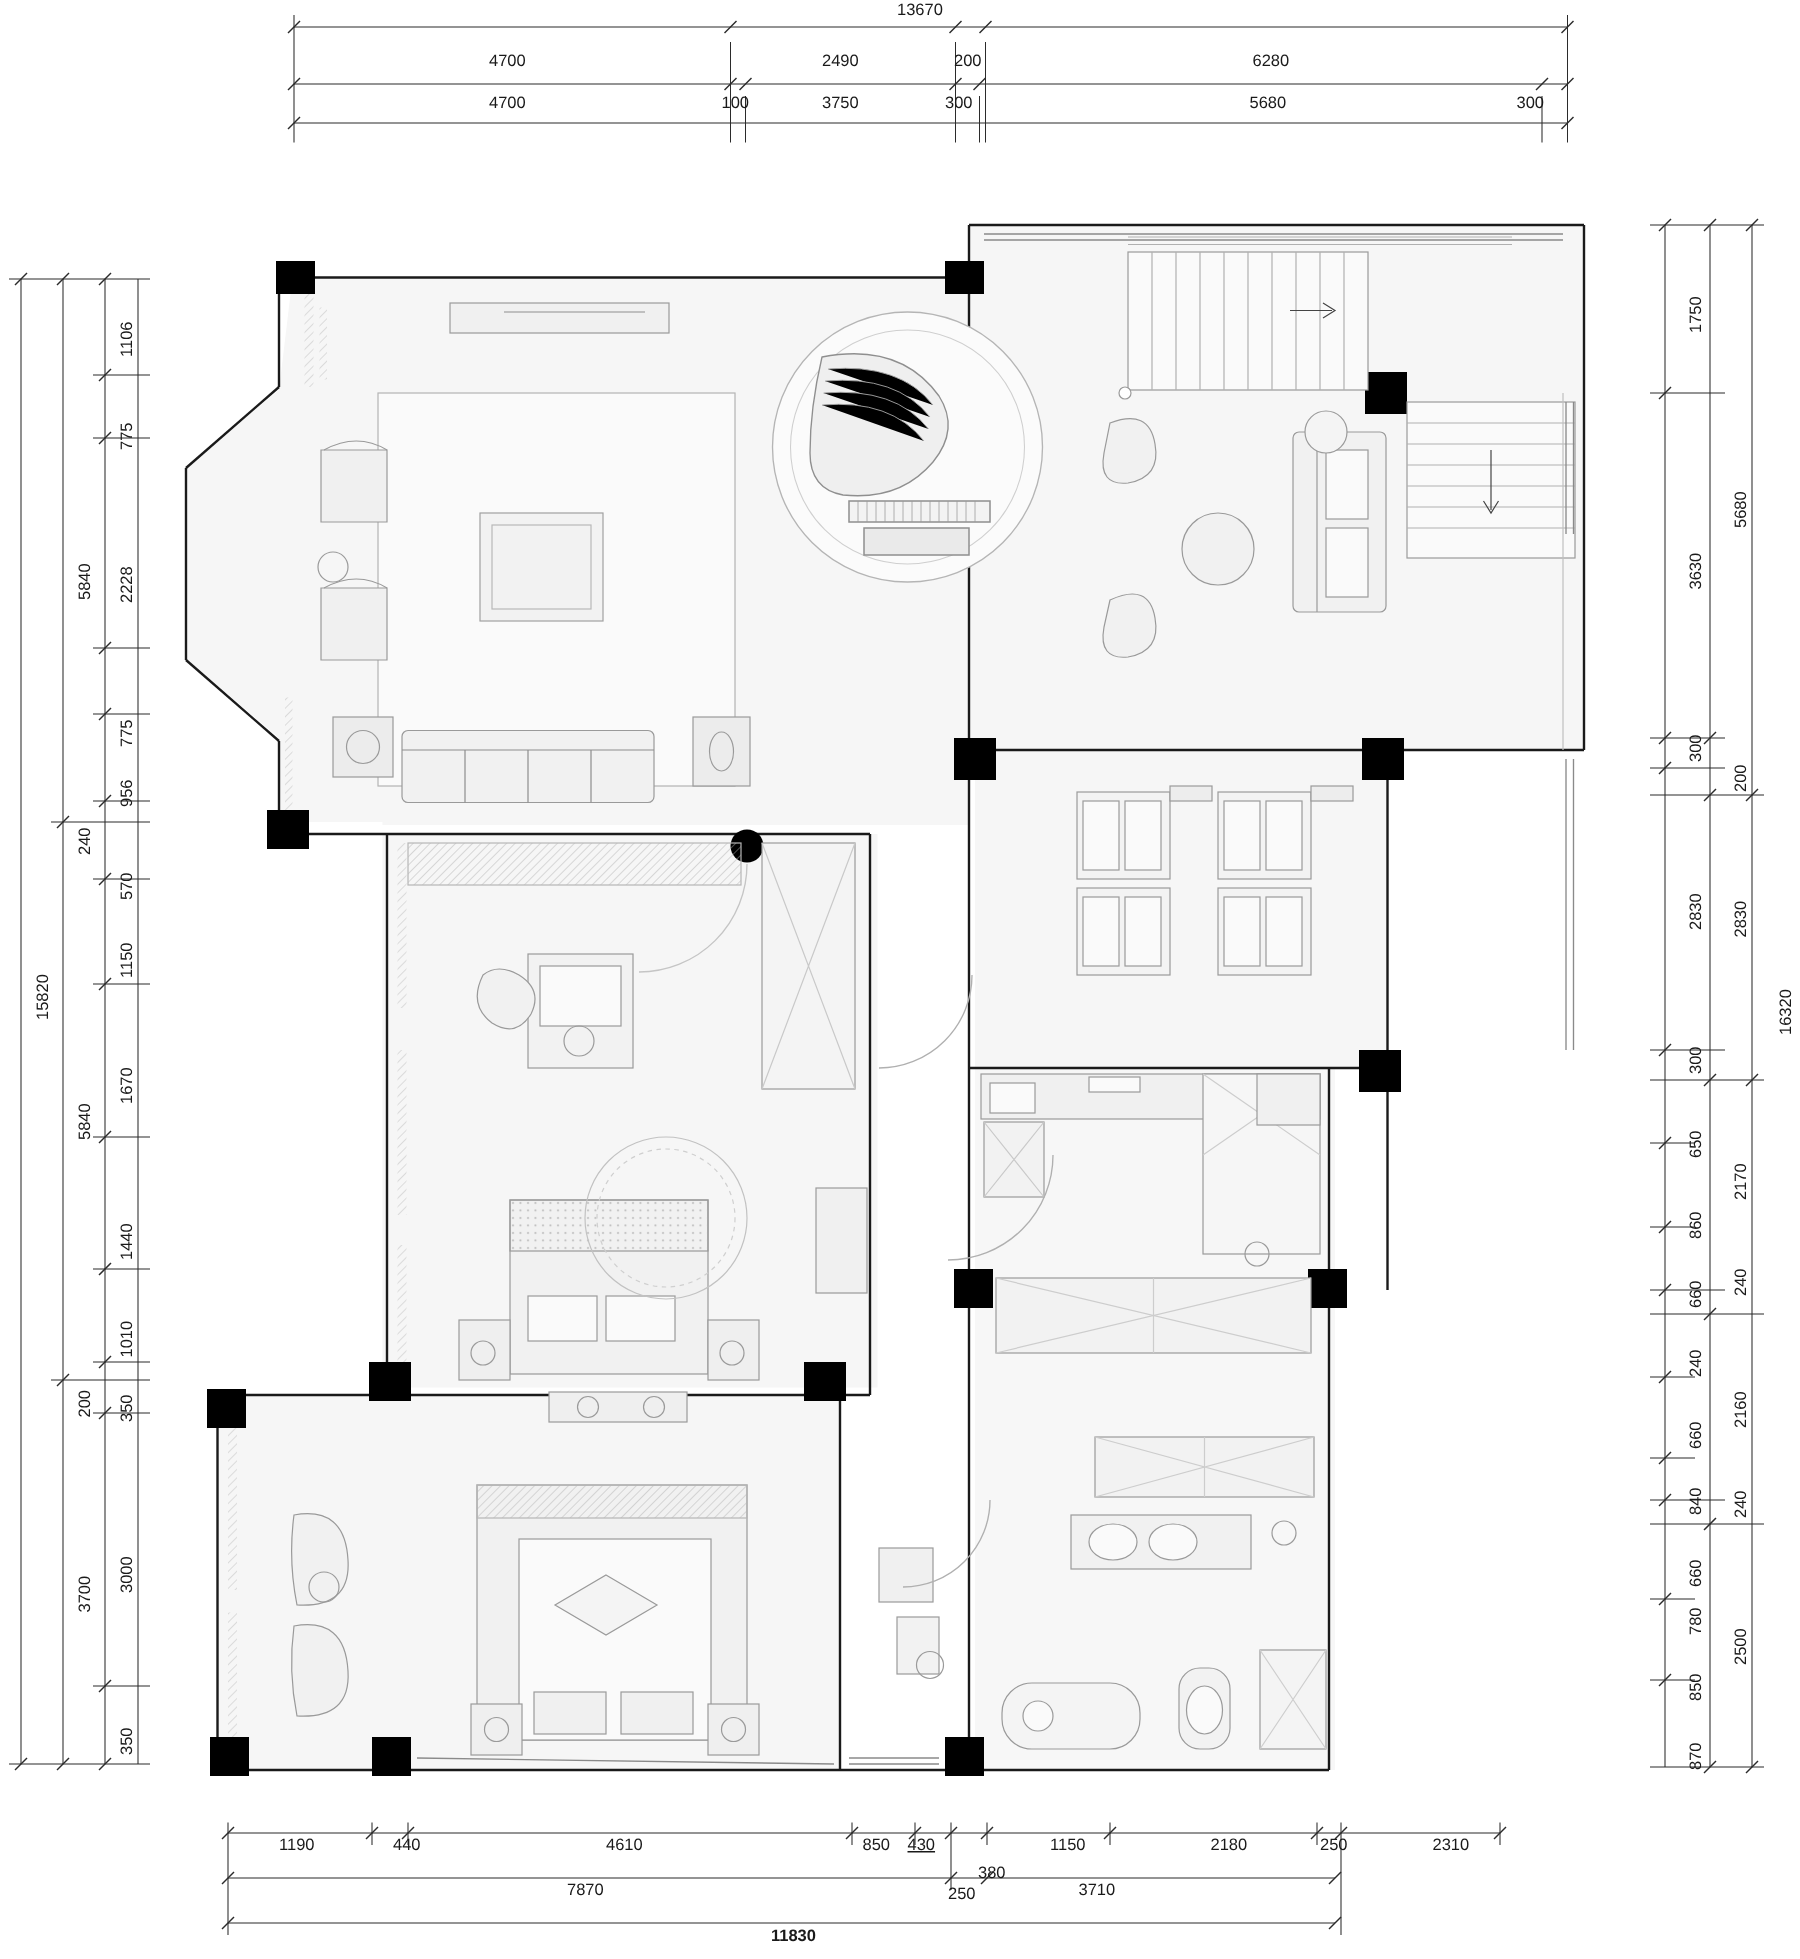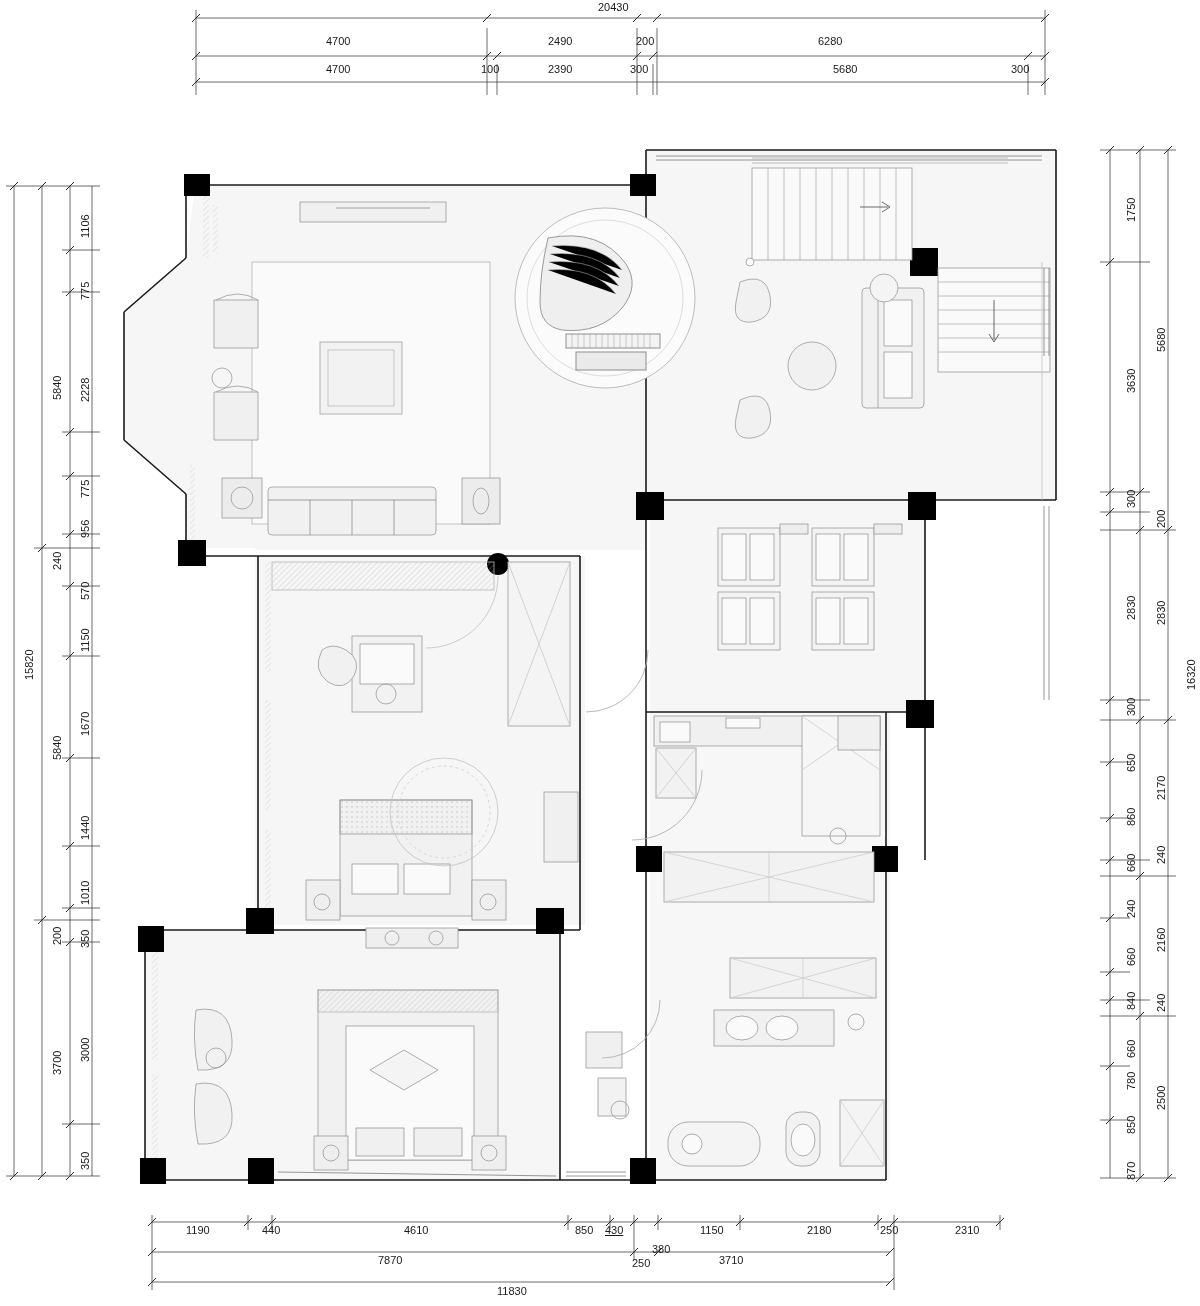--- a/index.html
+++ b/index.html
@@ -515,47 +515,47 @@
       <line x1="656" y1="160" x2="1042" y2="160"></line>
       <line x1="566" y1="1172" x2="626" y2="1172"></line>
       <line x1="566" y1="1176" x2="626" y2="1176"></line>
       <line x1="278" y1="1172" x2="556" y2="1176"></line>
     </g>
   </svg>
 
   <div class="dimtext" style="left:326px; top:36px;">4700</div>
   <div class="dimtext" style="left:548px; top:36px;text-align:right;">2490</div>
   <div class="dimtext" style="left:636px; top:36px;">200</div>
-  <div class="dimtext" style="left:818px; top:36px;text-align:center;">6280</div>
+  <div class="dimtext" style="left:835px; top:36px;text-align:center;">6280</div>
 
   <div class="dimtext" style="left:326px; top:64px;">4700</div>
   <div class="dimtext" style="left:481px; top:64px;text-align:right;">100</div>
-  <div class="dimtext" style="left:548px; top:64px;">2390</div>
+  <div class="dimtext" style="left:548px; top:64px;">3750</div>
   <div class="dimtext" style="left:630px; top:64px;">300</div>
   <div class="dimtext" style="left:833px; top:64px;">5680</div>
   <div class="dimtext" style="left:1011px; top:64px;">300</div>
 
-  <div class="dimtext" style="left:598px; top:2px;">20430</div>
+  <div class="dimtext" style="left:598px; top:2px;">13670</div>
 
   <div class="dimtext" style="left:186px; top:1225px;">1190</div>
   <div class="dimtext" style="left:250px; top:1225px;margin-left:12px;">440</div>
   <div class="dimtext" style="left:404px; top:1225px;">4610</div>
   <div class="dimtext" style="left:575px; top:1225px;">850</div>
   <div class="dimtext" style="left:605px; top:1225px;text-decoration:underline;">430</div>
   <div class="dimtext" style="left:652px; top:1244px;">380</div>
   <div class="dimtext" style="left:700px; top:1225px;">1150</div>
   <div class="dimtext" style="left:807px; top:1225px;">2180</div>
   <div class="dimtext" style="left:880px; top:1225px;">250</div>
   <div class="dimtext" style="left:955px; top:1225px;">2310</div>
 
   <div class="dimtext" style="left:378px; top:1255px;">7870</div>
   <div class="dimtext" style="left:632px; top:1258px;">250</div>
   <div class="dimtext" style="left:719px; top:1255px;">3710</div>
 
-  <div class="dimtext" style="left:497px; top:1286px;">11830</div>
+  <div class="dimtext" style="left:514px; top:1286px;font-weight:bold;">11830</div>
 
   <div class="dimtext v" style="left:80px; top:238px; transform:rotate(-90deg);">1106</div>
   <div class="dimtext v" style="left:80px; top:300px; transform:rotate(-90deg);">775</div>
   <div class="dimtext v" style="left:80px; top:402px; transform:rotate(-90deg);">2228</div>
   <div class="dimtext v" style="left:80px; top:498px; transform:rotate(-90deg);">775</div>
   <div class="dimtext v" style="left:80px; top:538px; transform:rotate(-90deg);">956</div>
   <div class="dimtext v" style="left:52px; top:570px; transform:rotate(-90deg);">240</div>
   <div class="dimtext v" style="left:80px; top:600px; transform:rotate(-90deg);">570</div>
   <div class="dimtext v" style="left:80px; top:652px; transform:rotate(-90deg);">1150</div>
   <div class="dimtext v" style="left:80px; top:736px; transform:rotate(-90deg);">1670</div>

